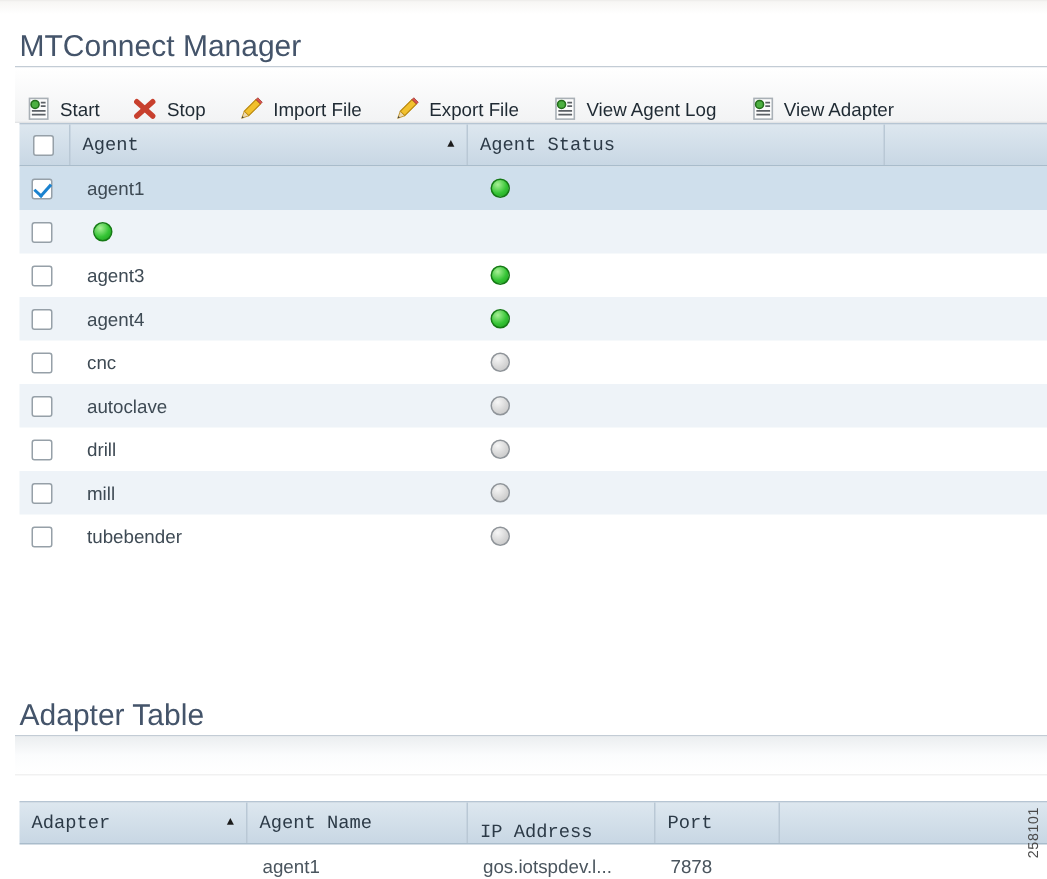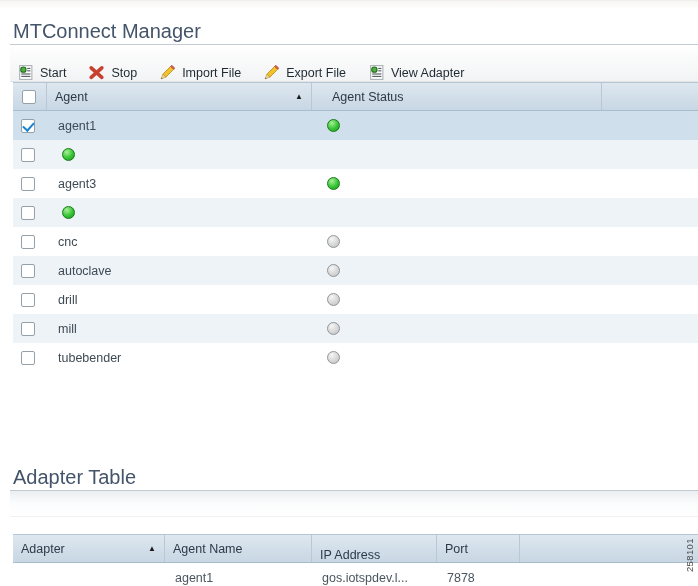--- a/index.html
+++ b/index.html
@@ -35,36 +35,37 @@
   .tbtn .ic { width:17px; height:17px; display:inline-block; }
   .tbtn svg { width:17px; height:17px; display:block; }
 
   
   .grid { margin-left:13px; width:685px; font-size:12.5px; }
   .grid-header {
     display:flex; height:29px; align-items:stretch;
     background:linear-gradient(#dde7ef, #c8d7e4);
     border-top:1px solid #b6c5d3; border-bottom:1px solid #a9bccb;
     color:#2c3a47;
+    font-family:Liberation Mono, monospace;
   }
   .hcell {
     display:flex; align-items:center;
     border-right:1px solid #b9c8d5; padding:0 8px;
   }
   .hcell.last { border-right:none; flex:1; }
   .sort { font-size:8px; color:#1b1b1b; margin-left:auto; padding-left:6px; }
 
   .grid-row { display:flex; height:29px; align-items:center; color:#3e4a54; }
   .grid-row:nth-child(even) { background:#eef3f8; }
   .grid-row[data-selected="true"] { background:#cfdfec; }
 
   
   .c-check  { width:34px; }
   .c-agent  { width:265px; }
-  .c-status { width:278px;margin-left:12px; }
+  .c-status { width:278px; }
   .r-check  { width:34px; display:flex; align-items:center; }
   .r-agent  { width:265px; padding-left:11px; }
   .r-status { width:278px; display:flex; align-items:center; }
 
   .checkbox {
     width:14px; height:14px; background:#ffffff;
     border:1px solid #96a0a8; border-radius:2px;
     margin-left:8px; position:relative; cursor:pointer;
   }
   .checkbox[data-checked="true"]::after {
@@ -163,20 +164,33 @@
     <span class="ic">
       <svg viewBox="0 0 16 16">
           <rect x="2.5" y="1.5" width="11.5" height="13" fill="#fcfcfc" stroke="#a9b0b6"></rect>
           <circle cx="6" cy="5.3" r="2.5" fill="#4db041" stroke="#256f1c"></circle>
           <line x1="9.6" y1="4.2" x2="12.6" y2="4.2" stroke="#5c6166" stroke-width="1.1"></line>
           <line x1="9.6" y1="6.4" x2="12.6" y2="6.4" stroke="#5c6166" stroke-width="1.1"></line>
           <line x1="4" y1="9.4" x2="12.6" y2="9.4" stroke="#5c6166" stroke-width="1.1"></line>
           <line x1="4" y1="11.7" x2="12.6" y2="11.7" stroke="#5c6166" stroke-width="1.1"></line>
         </svg>
     </span>
+    <span>View Agent Log</span>
+  </div>
+  <div class="tbtn">
+    <span class="ic">
+      <svg viewBox="0 0 16 16">
+          <rect x="2.5" y="1.5" width="11.5" height="13" fill="#fcfcfc" stroke="#a9b0b6"></rect>
+          <circle cx="6" cy="5.3" r="2.5" fill="#4db041" stroke="#256f1c"></circle>
+          <line x1="9.6" y1="4.2" x2="12.6" y2="4.2" stroke="#5c6166" stroke-width="1.1"></line>
+          <line x1="9.6" y1="6.4" x2="12.6" y2="6.4" stroke="#5c6166" stroke-width="1.1"></line>
+          <line x1="4" y1="9.4" x2="12.6" y2="9.4" stroke="#5c6166" stroke-width="1.1"></line>
+          <line x1="4" y1="11.7" x2="12.6" y2="11.7" stroke="#5c6166" stroke-width="1.1"></line>
+        </svg>
+    </span>
     <span>View Adapter</span>
   </div>
 </div>
 
 <div class="grid">
   <div class="grid-header">
     <div class="hcell c-check">
       <span class="checkbox" style="margin-left:1px"></span>
     </div>
     <div class="hcell c-agent">
@@ -213,20 +227,21 @@
         </div>
       <div class="r-agent">agent3</div>
       <div class="r-status">
           <span class="dot" data-status="green"></span>
         </div>
     </div>
     <div class="grid-row" data-selected="false">
       <div class="r-check">
           <span class="checkbox" data-checked="false"></span>
         </div>
+      <div class="r-agent">agent4</div>
       <div class="r-status">
           <span class="dot" data-status="green"></span>
         </div>
     </div>
     <div class="grid-row" data-selected="false">
       <div class="r-check">
           <span class="checkbox" data-checked="false"></span>
         </div>
       <div class="r-agent">cnc</div>
       <div class="r-status">

